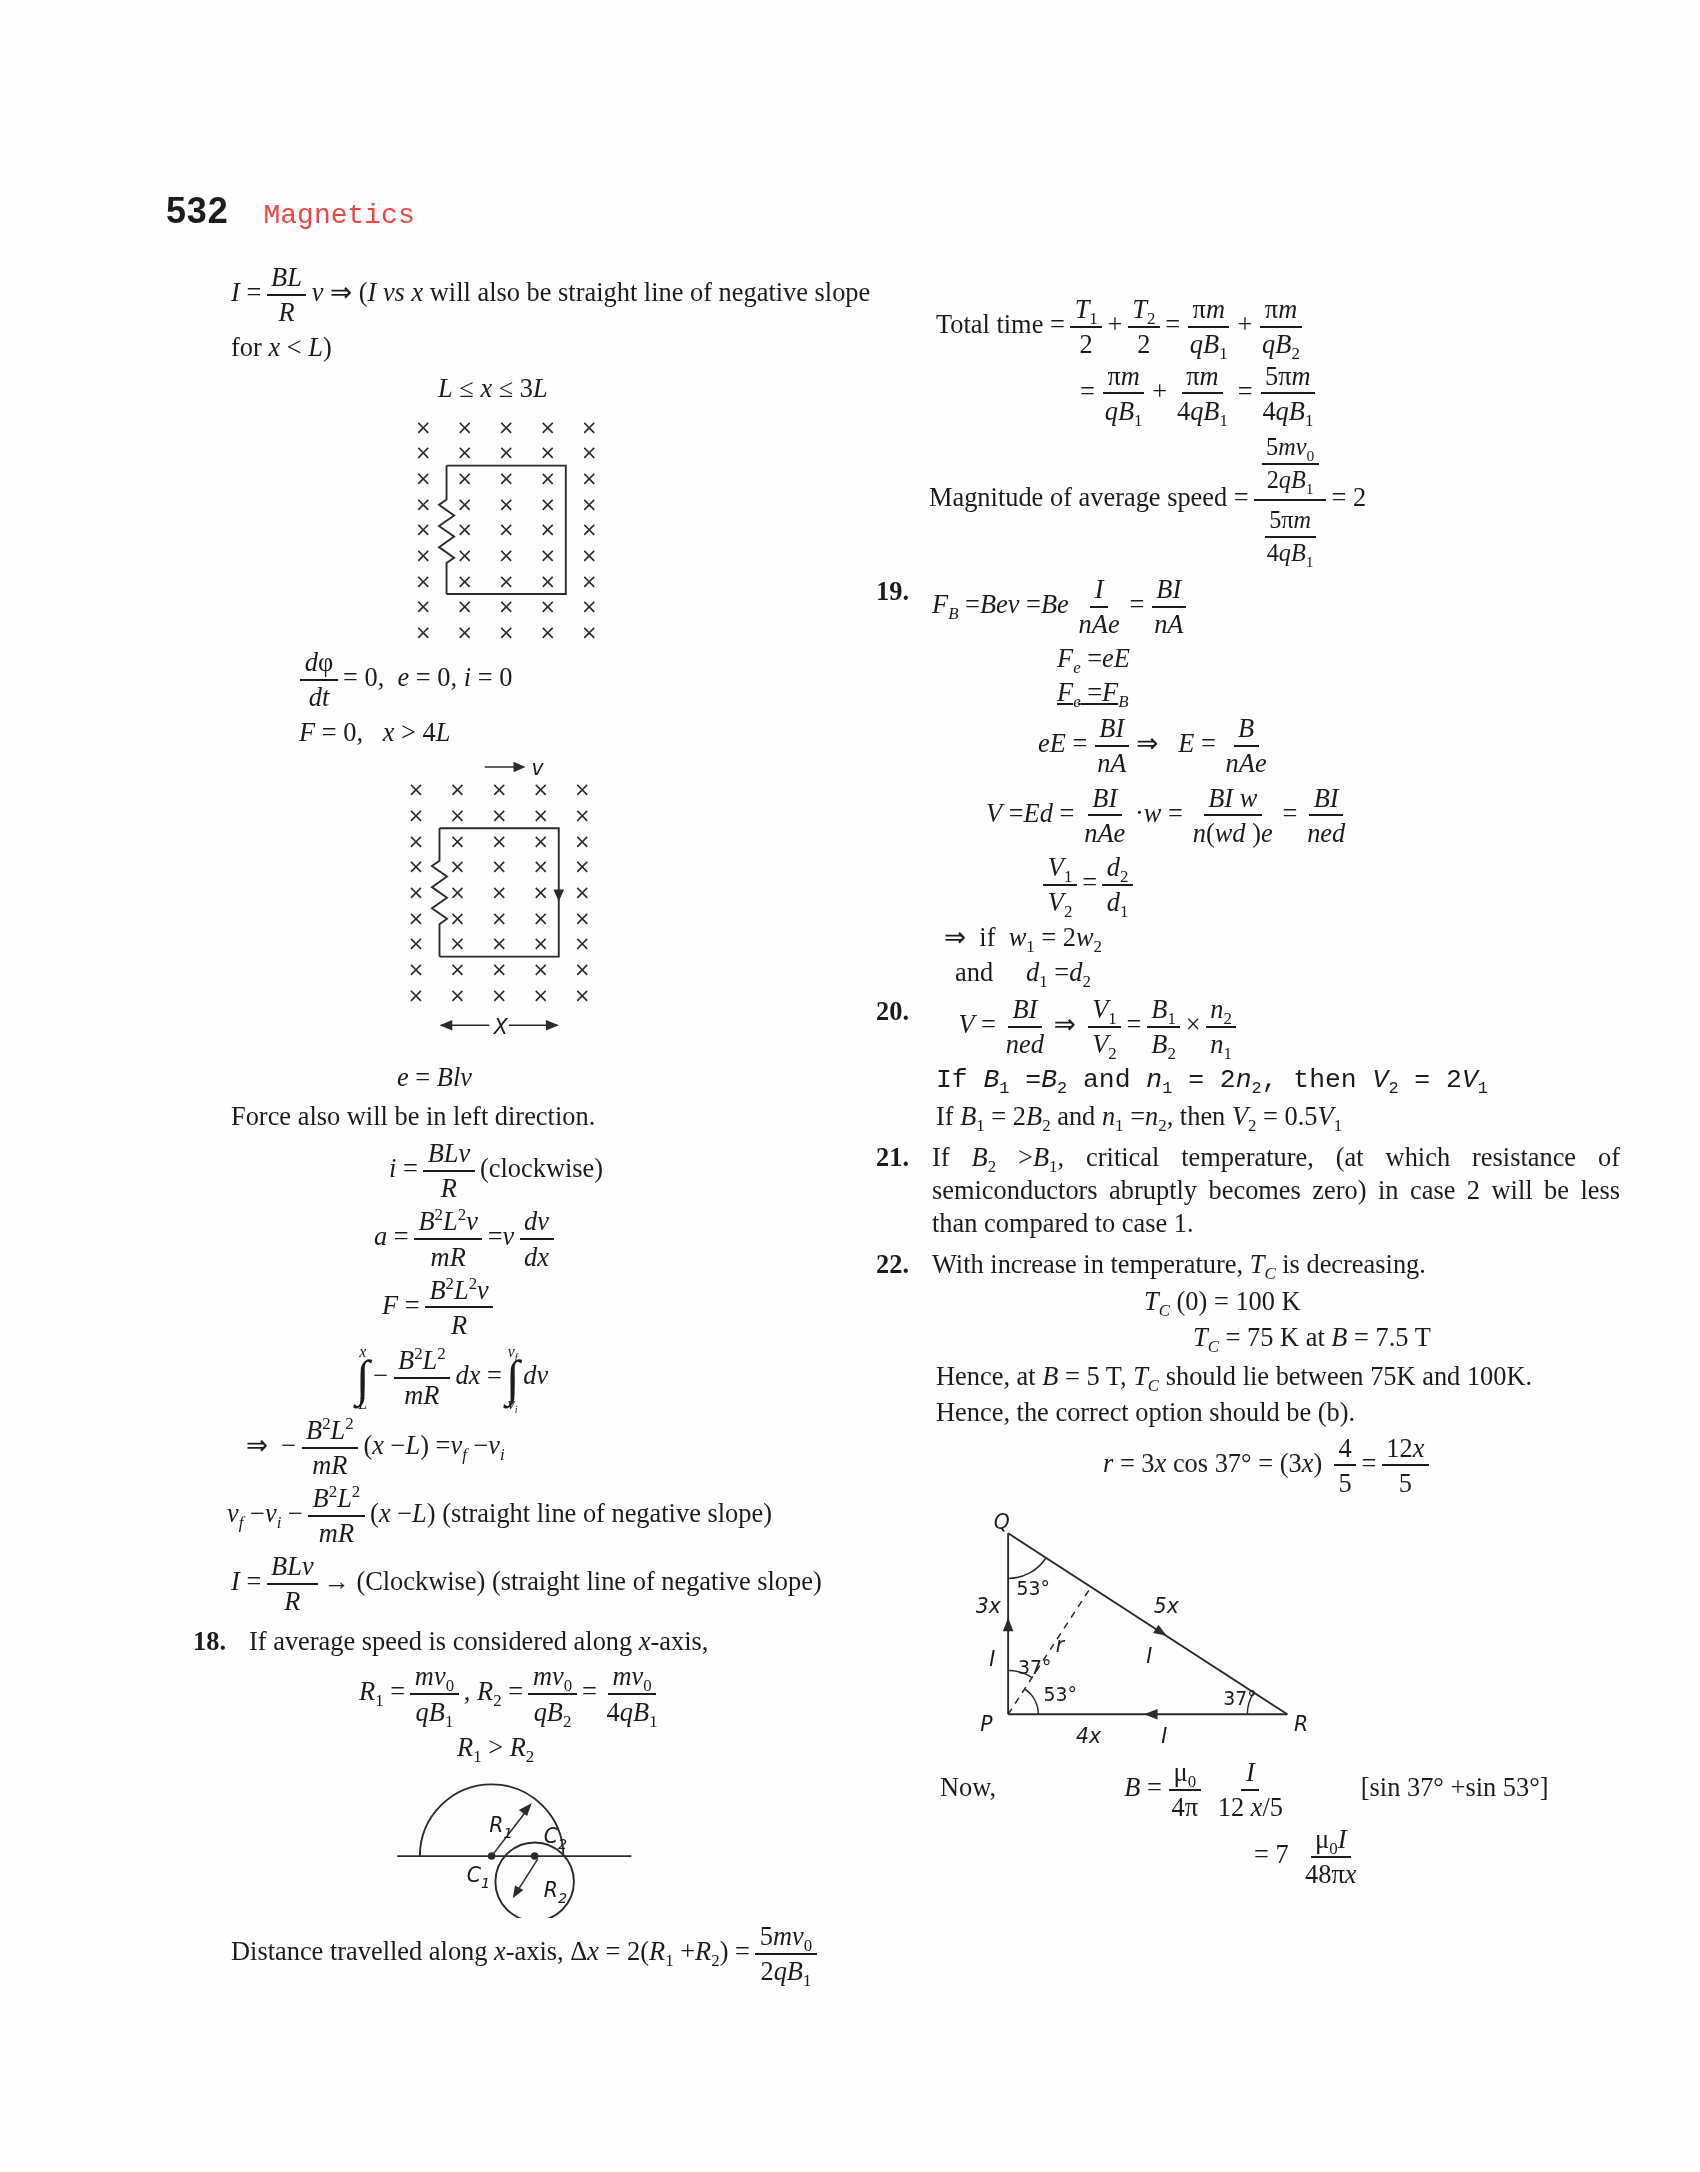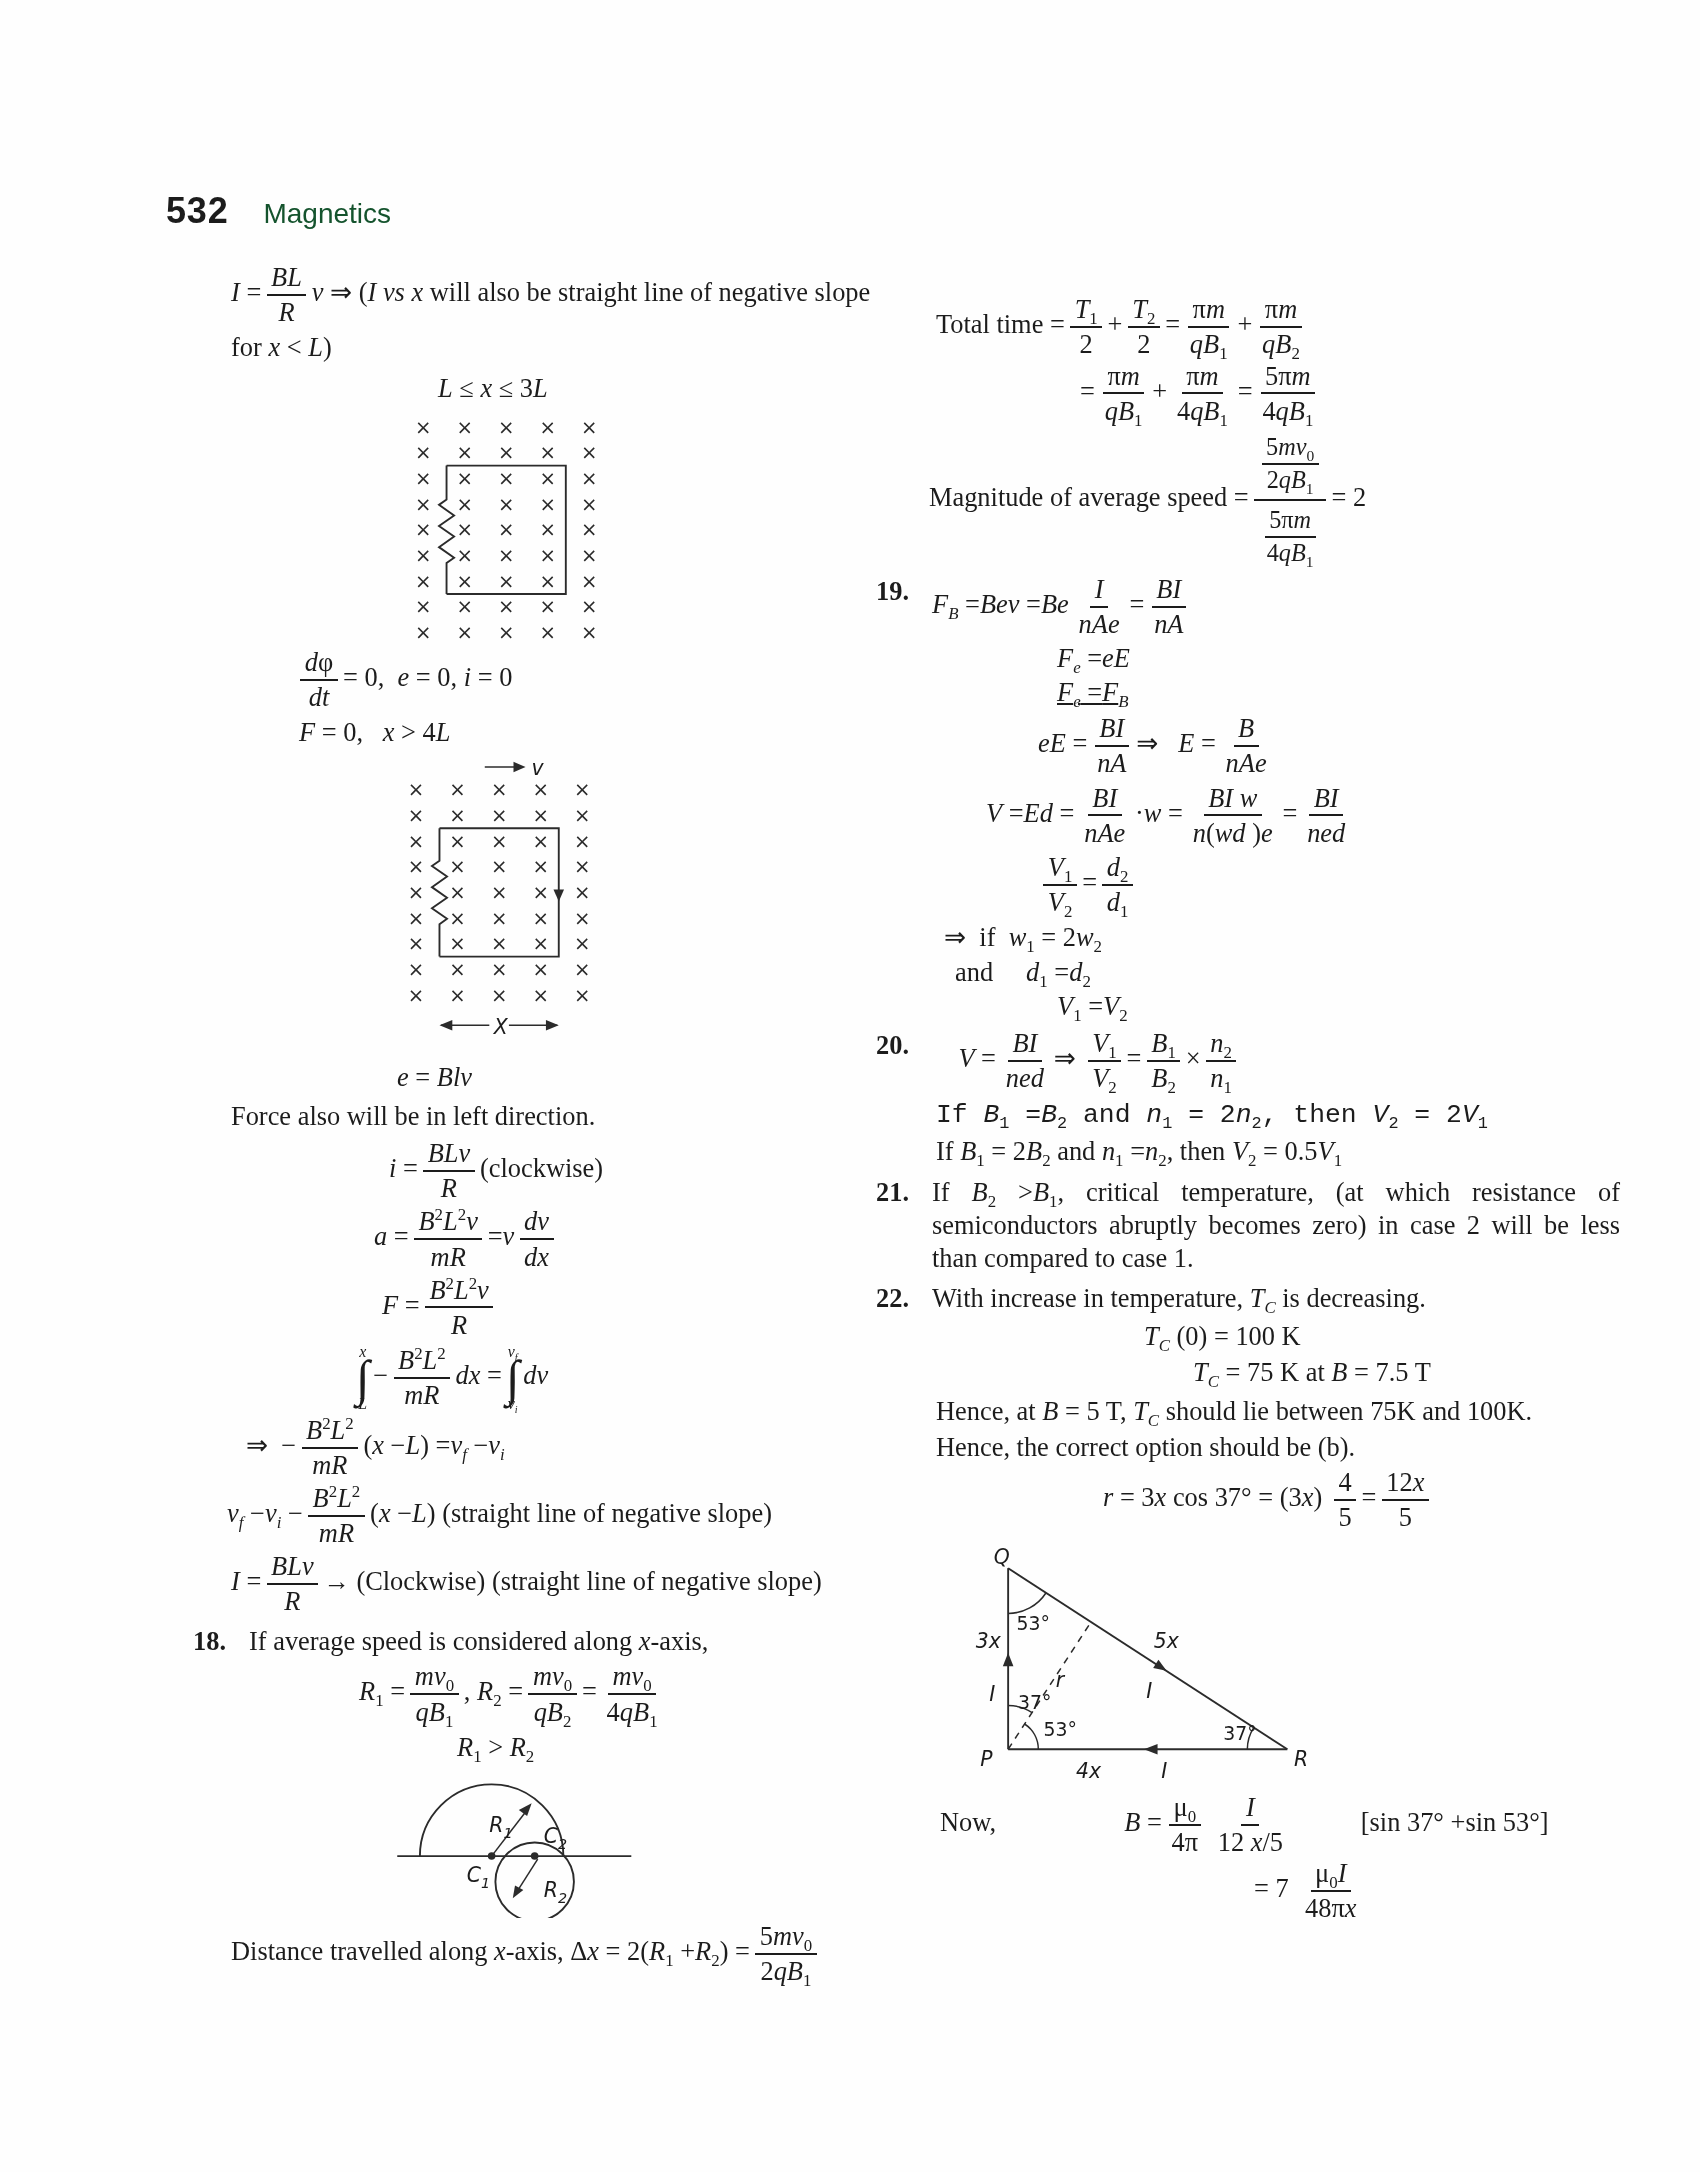--- a/index.html
+++ b/index.html
@@ -1,20 +1,20 @@
 <!DOCTYPE html>
 <html style="font-size:12px"><head>
 <meta charset="utf-8">
 <style>
   html,body{margin:0;padding:0;}
   body{width:1700px;height:2172px;background:#fefefe;position:relative;overflow:hidden;
        font-family:"Liberation Serif",serif;color:#1c1c1c;}
   .hdr{position:absolute;left:166px;top:190px;display:flex;align-items:baseline;}
   .pgnum{font-family:"Liberation Sans",sans-serif;font-weight:bold;font-size:36px;letter-spacing:0.8px;}
-  .pgtitle{font-family:Liberation Sans, sans-serif;font-size:28px;color:#14532d;margin-left:35px;}
+  .pgtitle{font-family:Liberation Mono, monospace;font-size:28px;color:#ef4444;margin-left:35px;}
   .col{position:absolute;}
   #leftcol{left:174px;top:263px;width:688px;}
   #rightcol{left:876px;top:295px;width:744px;}
   .line{font-size:26.4px;line-height:1.25;white-space:nowrap;}
   .wrap{white-space:normal;text-align:justify;}
   .line i{font-style:italic;}
   .fr{display:inline-flex;flex-direction:column;align-items:center;vertical-align:middle;
       margin:0 5.3px;line-height:1.08;text-align:center;}
   .fr .nu{display:block;padding:0 4.5px 2.3px;border-bottom:2.3px solid #1c1c1c;}
   .fr .de{display:block;padding:2.3px 4.5px 0;}
@@ -335,21 +335,20 @@
       </span></div>
   <div class="line" style="margin:6px 0 0 162px;"><span class="fr">
         <span class="nu"><i>V</i><sub>1</sub></span>
         <span class="de"><i>V</i><sub>2</sub></span>
       </span>=<span class="fr">
         <span class="nu"><i>d</i><sub>2</sub></span>
         <span class="de"><i>d</i><sub>1</sub></span>
       </span></div>
   <div class="line" style="margin:4.5px 0 0 68px;">⇒&nbsp; if&nbsp; <i>w</i><sub>1</sub> = 2<i>w</i><sub>2</sub></div>
   <div class="line" style="margin:1.5px 0 0 79px;">and&nbsp;&nbsp;&nbsp;&nbsp;&nbsp;<i>d</i><sub>1</sub> =<i>d</i><sub>2</sub></div>
-  <div class="line" style="margin:1.5px 0 0 181px;"><i>V</i><sub>1</sub> =<i>V</i><sub>2</sub></div>
 
   <div class="item" style="margin-top:6px;">
     <span class="inum line">20.</span>
     <span class="itxt line" style="margin-left:26.4px;"><i>V</i> =<span class="fr">
           <span class="nu"><i>BI</i></span>
           <span class="de"><i>ned</i></span>
         </span>⇒ <span class="fr">
           <span class="nu"><i>V</i><sub>1</sub></span>
           <span class="de"><i>V</i><sub>2</sub></span>
         </span>=<span class="fr">

